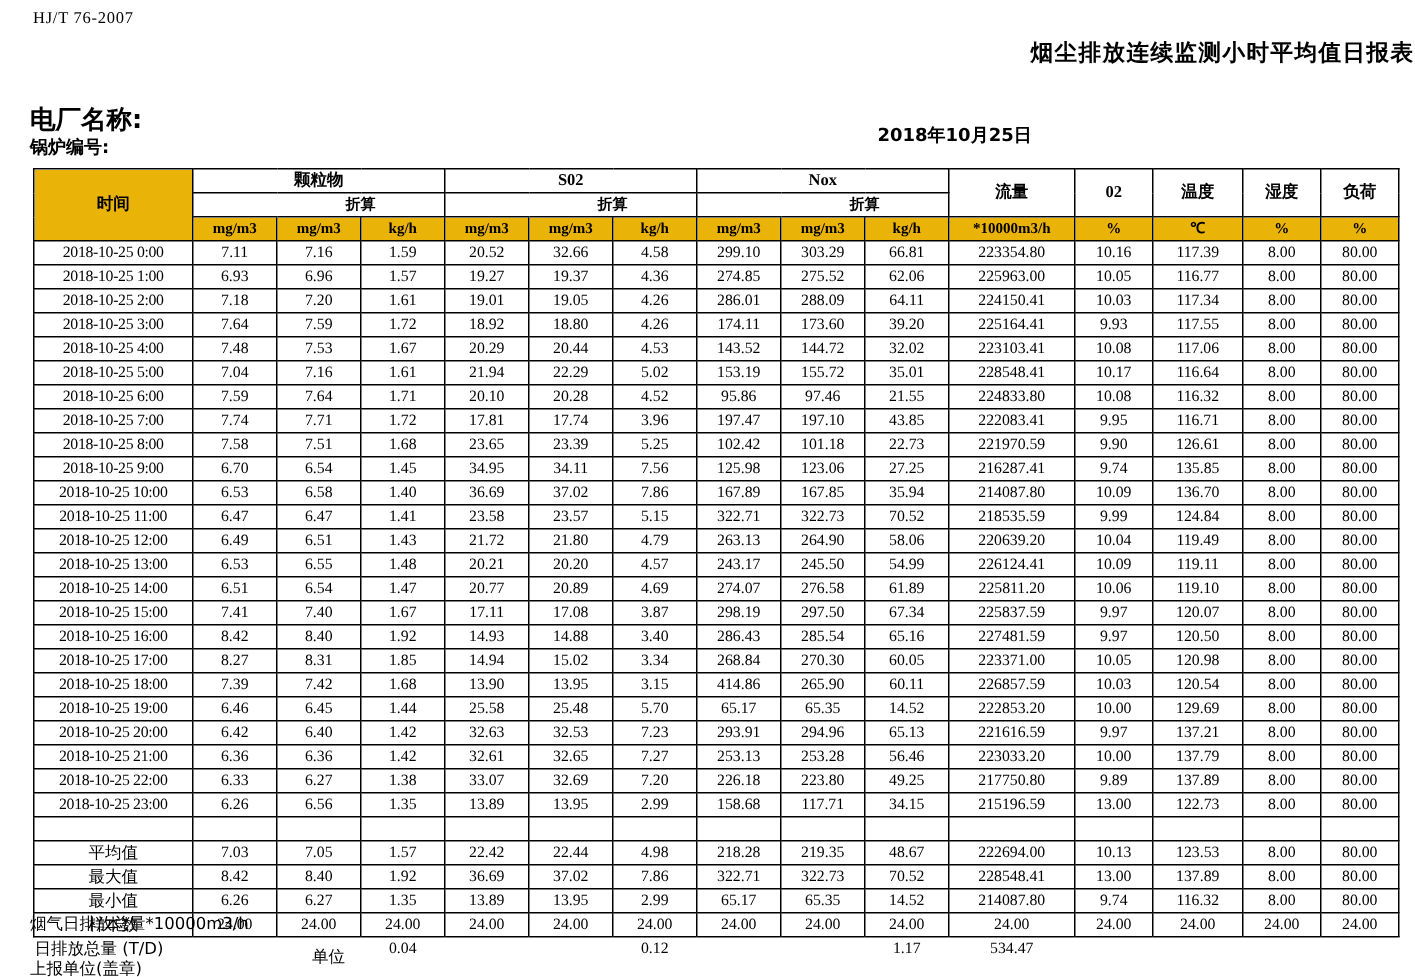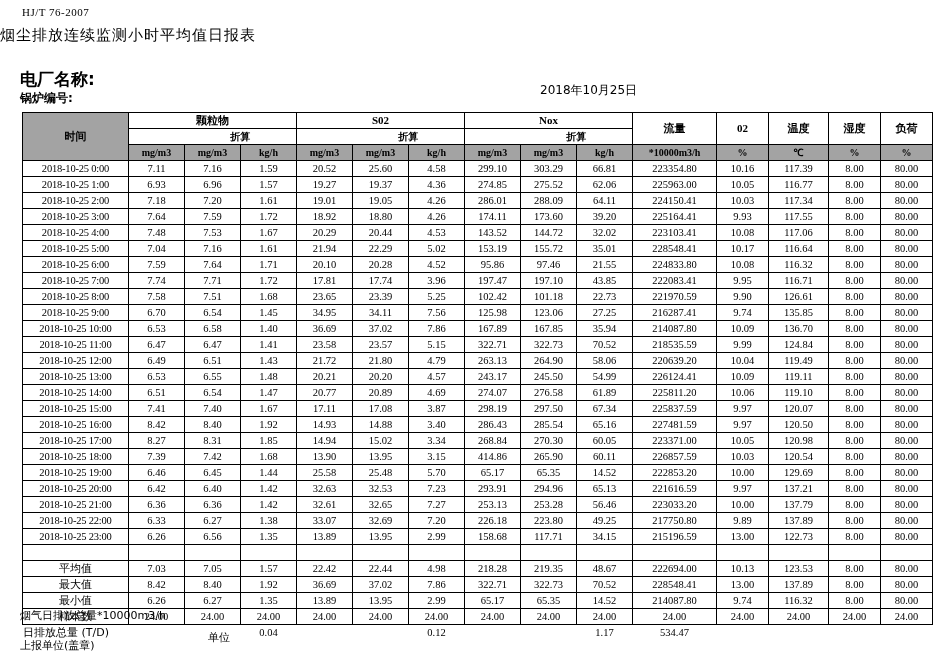--- a/index.html
+++ b/index.html
@@ -27,23 +27,23 @@
     top: 6px;
     font-size: 11px;
     font-family: "Liberation Serif", serif;
     letter-spacing: 0.5px;
   }
   .doc-title {
     position: absolute;
     left: 0;
     right: 0;
     top: 26px;
-    text-align: left;
+    text-align: right;
     font-size: 15px;
-    font-weight: normal;
+    font-weight: bold;
     font-family: "DejaVu Sans", sans-serif;
     letter-spacing: 1px;
   }
   .plant-label {
     position: absolute;
     left: 20px;
     top: 68px;
     font-size: 17px;
     font-weight: bold;
     font-family: "DejaVu Sans", sans-serif;
@@ -52,24 +52,25 @@
   .boiler-label {
     position: absolute;
     left: 20px;
     top: 90px;
     font-size: 12px;
     font-weight: bold;
     font-family: "DejaVu Sans", sans-serif;
   }
   .report-date {
     position: absolute;
-    left: 540px;
+    left: 585px;
     top: 82px;
     font-size: 12px;
     font-family: "DejaVu Sans", sans-serif;
+    font-weight: bold;
   }
   table.report {
     position: absolute;
     left: 22px;
     top: 112px;
     border-collapse: collapse;
     font-family: "Liberation Serif", serif;
     font-size: 10.5px;
     table-layout: fixed;
   }
@@ -92,21 +93,21 @@
     font-family: "DejaVu Sans", sans-serif;
     font-size: 10px;
     height: 14px;
   }
   th.unit, td.unit {
     font-family: "Liberation Serif", serif;
     font-size: 10px;
     height: 15px;
   }
   .hdr-green {
-    background: #a3a3a3;
+    background: #eab308;
   }
   .time-col {
     text-align: center;
     font-family: "Liberation Serif", serif;
     font-size: 10.5px;
     letter-spacing: -0.2px;
   }
   td.num {
     text-align: right;
     padding-right: 6px;
@@ -211,21 +212,21 @@
         <th class="unit hdr-green">%</th>
       </tr>
     </thead>
     <tbody id="data-body">
         <tr>
           <td class="time-col">2018-10-25 0:00</td>
           <td class="num">7.11</td>
           <td class="num">7.16</td>
           <td class="num">1.59</td>
           <td class="num">20.52</td>
-          <td class="num">25.60</td>
+          <td class="num">32.66</td>
           <td class="num">4.58</td>
           <td class="num">299.10</td>
           <td class="num">303.29</td>
           <td class="num">66.81</td>
           <td class="num">223354.80</td>
           <td class="num">10.16</td>
           <td class="num">117.39</td>
           <td class="num">8.00</td>
           <td class="num">80.00</td>
         </tr>

